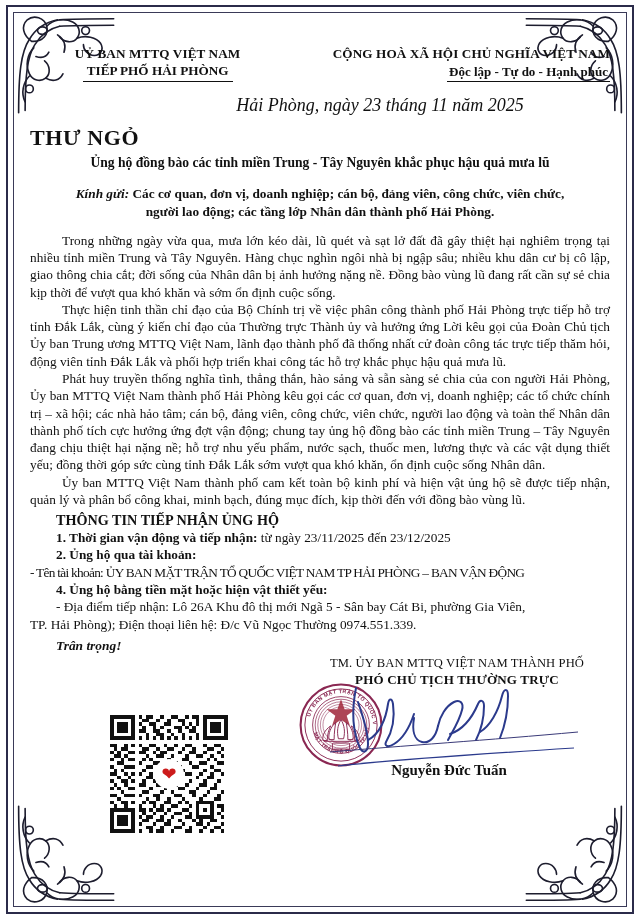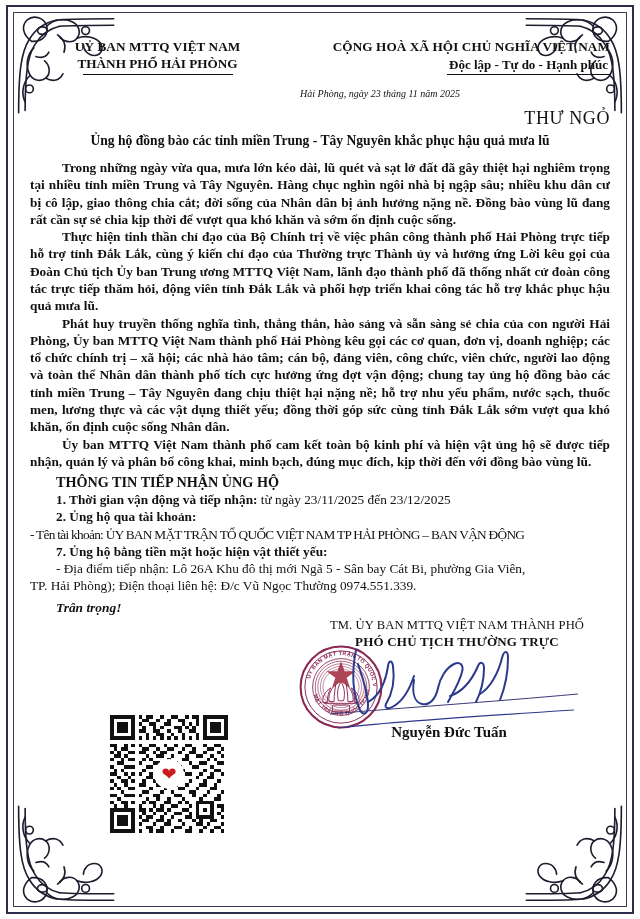--- a/index.html
+++ b/index.html
@@ -46,21 +46,21 @@
   #content {
     position: absolute;
     left: 30px; top: 30px;
     width: 580px; height: 860px;
   }
 
   
   .masthead {
     display: flex;
     width: 100%;
-    margin-top: 9px;
+    margin-top: 16px;
   }
   .mh-left  { width: 44%; text-align: center; }
   .mh-right { width: 56%; text-align: right; }
   .mh-line1 {
     font-weight: bold;
     font-size: 13.2px;
     letter-spacing: .1px;
     white-space: nowrap;
   }
   .mh-right .mh-line1 { font-size: 13.2px; }
@@ -80,30 +80,30 @@
     width: 150px; height: 0;
     border-bottom: 1.3px solid #111;
     margin: 2px auto 0 auto;
   }
 
   
   .dateline {
     margin-top: 13px;
     text-align: center;
     font-style: italic;
-    font-size: 10px;
+    font-size: 18px;
     padding-left: 120px;
   }
 
   
   .doc-title {
     margin-top: 9px;
-    text-align: right;
-    font-weight: normal;
-    font-size: 18px;
+    text-align: left;
+    font-weight: bold;
+    font-size: 22px;
     letter-spacing: .6px;
   }
   .doc-subtitle {
     margin-top: 4px;
     text-align: center;
     font-weight: bold;
     font-size: 13.6px;
   }
 
   
@@ -121,21 +121,20 @@
 
   
   .body-block { margin-top: 10px; }
   p.para {
     margin: 0 0 0 0;
     font-size: 13.3px;
     line-height: 1.30;
     text-align: justify;
     text-indent: 32px;
     hyphens: none;
-    font-weight: bold;
   }
 
   
   .info-head {
     margin-top: 4px;
     font-weight: bold;
     font-size: 14.2px;
     text-indent: 26px;
   }
   .info-line {
@@ -316,34 +315,40 @@
         <path d="M24 44 C30 46 34 44 36 40"></path>
       </g>
     </svg>
   </div>
 
   <div id="content">
 
     <div class="masthead">
       <div class="mh-left">
         <div class="mh-line1">UỶ BAN MTTQ VIỆT NAM</div>
-        <div class="mh-line2">THÀNH PHỐ HẢI PHÒNG</div>
+        <div class="mh-line2">TIẾP PHỐ HẢI PHÒNG</div>
         <div class="underline-bar"></div>
       </div>
       <div class="mh-right">
         <div class="mh-line1">CỘNG HOÀ XÃ HỘI CHỦ NGHĨA VIỆT NAM</div>
         <div class="mh-line2">Độc lập - Tự do - Hạnh phúc</div>
       </div>
     </div>
 
     <div class="dateline">Hải Phòng, ngày 23 tháng 11 năm 2025</div>
 
     <div class="doc-title">THƯ NGỎ</div>
     <div class="doc-subtitle">Ủng hộ đồng bào các tỉnh miền Trung - Tây Nguyên khắc phục hậu quả mưa lũ</div>
 
+    <div class="addressee">
+      <span class="kg">Kính gửi:</span>
+      <span>Các cơ quan, đơn vị, doanh nghiệp; cán bộ, đảng viên, công chức, viên chức,</span>
+      <br>
+      <span>người lao động; các tầng lớp Nhân dân thành phố Hải Phòng.</span>
+    </div>
 
     <div class="body-block">
       <p class="para">Trong những ngày vừa qua, mưa lớn kéo dài, lũ quét và sạt lở đất đã gây thiệt hại nghiêm trọng tại nhiều tỉnh miền Trung và Tây Nguyên. Hàng chục nghìn ngôi nhà bị ngập sâu; nhiều khu dân cư bị cô lập, giao thông chia cắt; đời sống của Nhân dân bị ảnh hưởng nặng nề. Đồng bào vùng lũ đang rất cần sự sẻ chia kịp thời để vượt qua khó khăn và sớm ổn định cuộc sống.</p>
       <p class="para">Thực hiện tinh thần chỉ đạo của Bộ Chính trị về việc phân công thành phố Hải Phòng trực tiếp hỗ trợ tỉnh Đắk Lắk, cùng ý kiến chỉ đạo của Thường trực Thành ủy và hưởng ứng Lời kêu gọi của Đoàn Chủ tịch Ủy ban Trung ương MTTQ Việt Nam, lãnh đạo thành phố đã thống nhất cử đoàn công tác trực tiếp thăm hỏi, động viên tỉnh Đắk Lắk và phối hợp triển khai công tác hỗ trợ khắc phục hậu quả mưa lũ.</p>
       <p class="para">Phát huy truyền thống nghĩa tình, thẳng thắn, hào sảng và sẵn sàng sẻ chia của con người Hải Phòng, Ủy ban MTTQ Việt Nam thành phố Hải Phòng kêu gọi các cơ quan, đơn vị, doanh nghiệp; các tổ chức chính trị – xã hội; các nhà hảo tâm; cán bộ, đảng viên, công chức, viên chức, người lao động và toàn thể Nhân dân thành phố tích cực hưởng ứng đợt vận động; chung tay ủng hộ đồng bào các tỉnh miền Trung – Tây Nguyên đang chịu thiệt hại nặng nề; hỗ trợ nhu yếu phẩm, nước sạch, thuốc men, lương thực và các vật dụng thiết yếu; đồng thời góp sức cùng tỉnh Đắk Lắk sớm vượt qua khó khăn, ổn định cuộc sống Nhân dân.</p>
       <p class="para">Ủy ban MTTQ Việt Nam thành phố cam kết toàn bộ kinh phí và hiện vật ủng hộ sẽ được tiếp nhận, quản lý và phân bổ công khai, minh bạch, đúng mục đích, kịp thời đến với đồng bào vùng lũ.</p>
     </div>
 
     <div>
       <div class="info-head">THÔNG TIN TIẾP NHẬN ỦNG HỘ</div>
@@ -351,21 +356,21 @@
       <div class="info-line num">
         <b>1. Thời gian vận động và tiếp nhận:</b><span> từ ngày 23/11/2025 đến 23/12/2025</span>
       </div>
 
       <div class="info-line num">
         <b>2. Ủng hộ qua tài khoản:</b>
       </div>
       <div class="info-line sub acct-name">- Tên tài khoản: ỦY BAN MẶT TRẬN TỔ QUỐC VIỆT NAM TP HẢI PHÒNG – BAN VẬN ĐỘNG</div>
 
       <div class="info-line num">
-        <b>7. Ủng hộ bằng tiền mặt hoặc hiện vật thiết yếu:</b>
+        <b>4. Ủng hộ bằng tiền mặt hoặc hiện vật thiết yếu:</b>
       </div>
       <div class="info-line sub2">- Địa điểm tiếp nhận: Lô 26A Khu đô thị mới Ngã 5 - Sân bay Cát Bi, phường Gia Viên,</div>
       <div class="info-line sub">TP. Hải Phòng); Điện thoại liên hệ: Đ/c Vũ Ngọc Thường 0974.551.339.</div>
 
       <div class="regards">Trân trọng!</div>
     </div>
 
     <div class="sign-area">
 
       <div class="sign-right">

